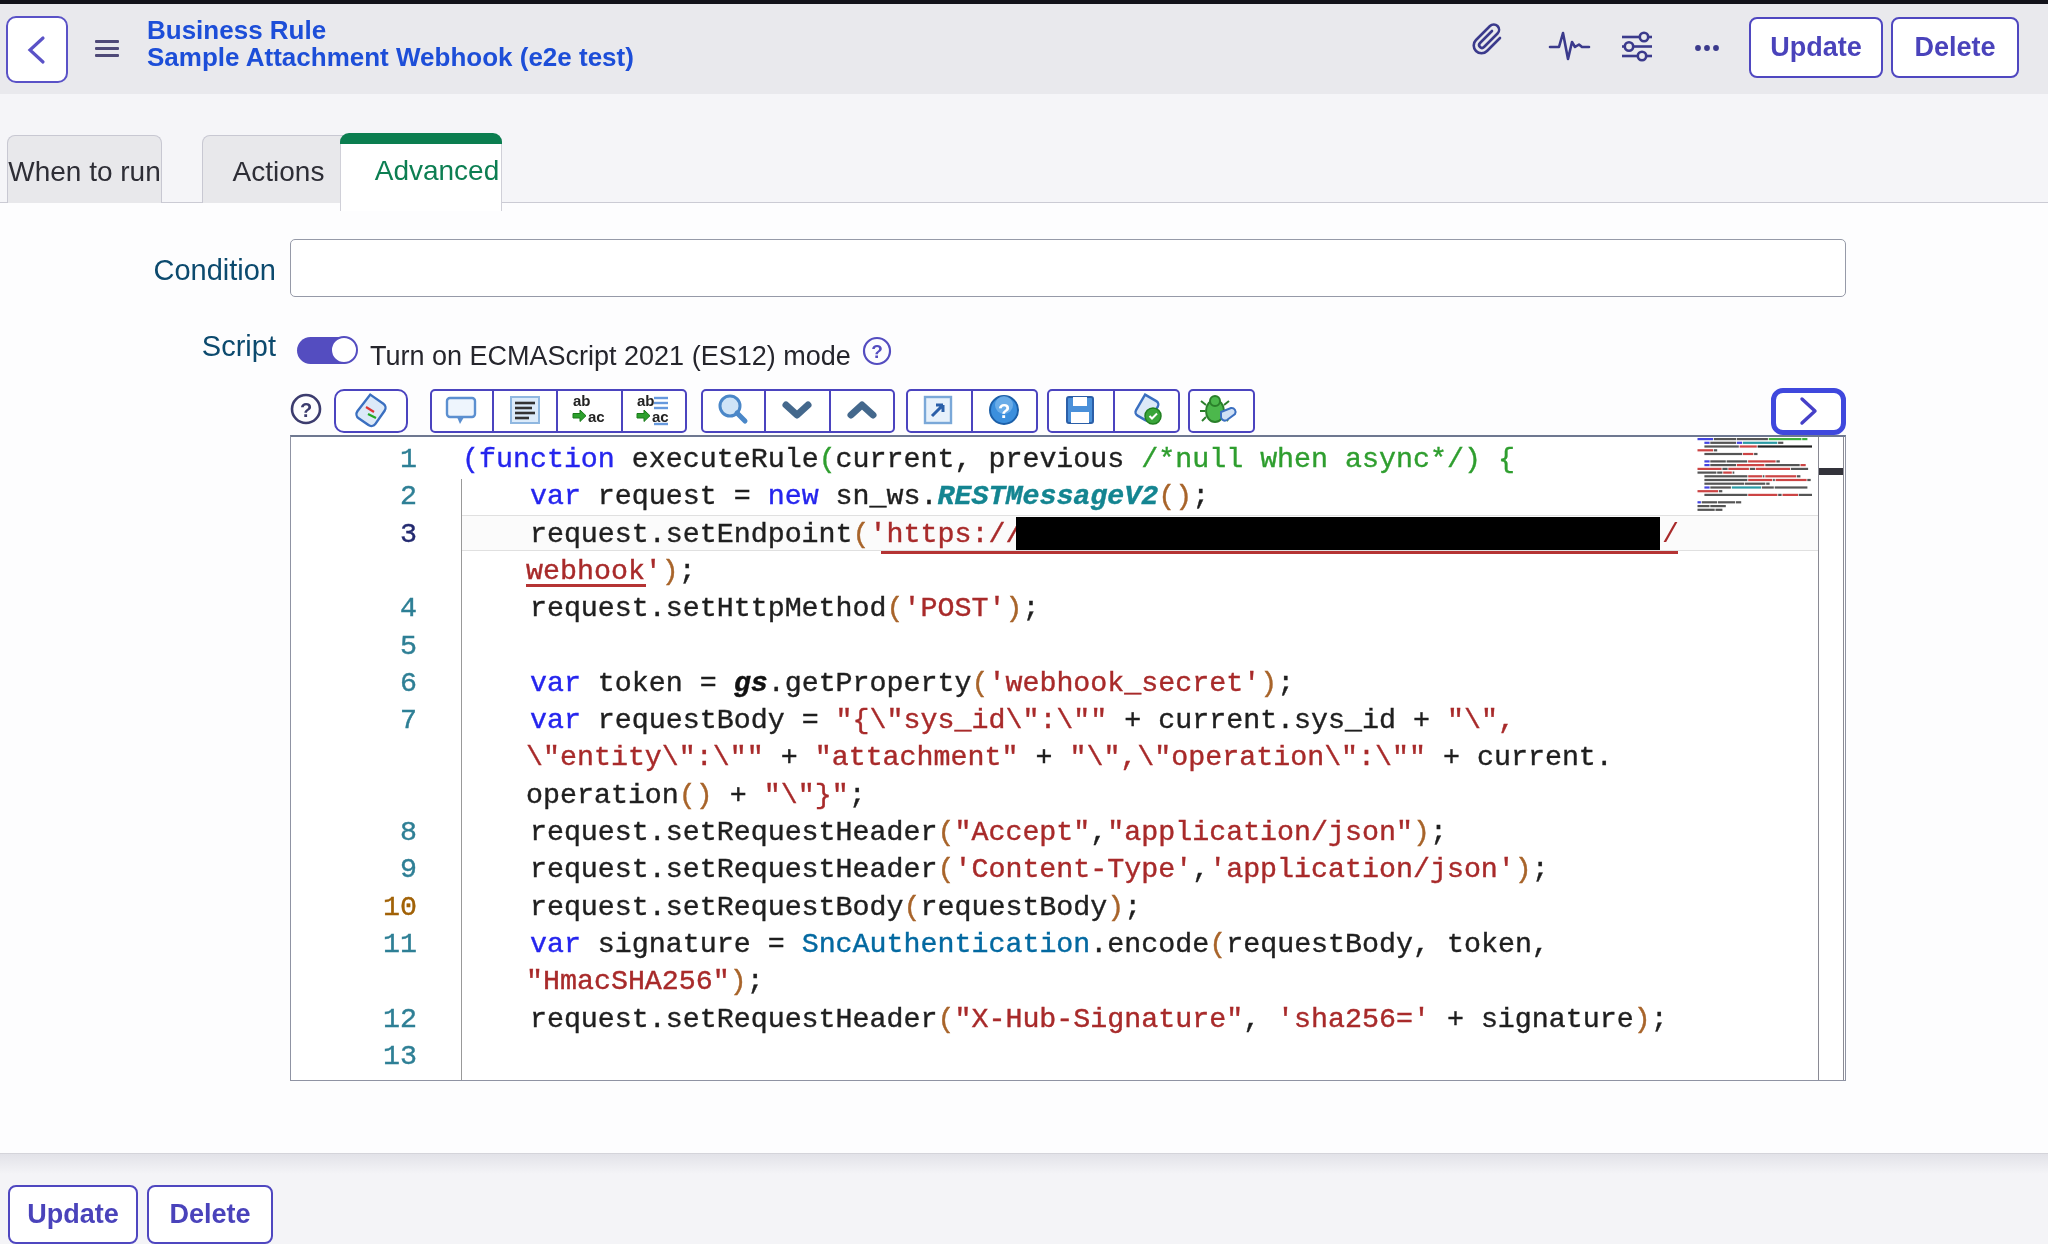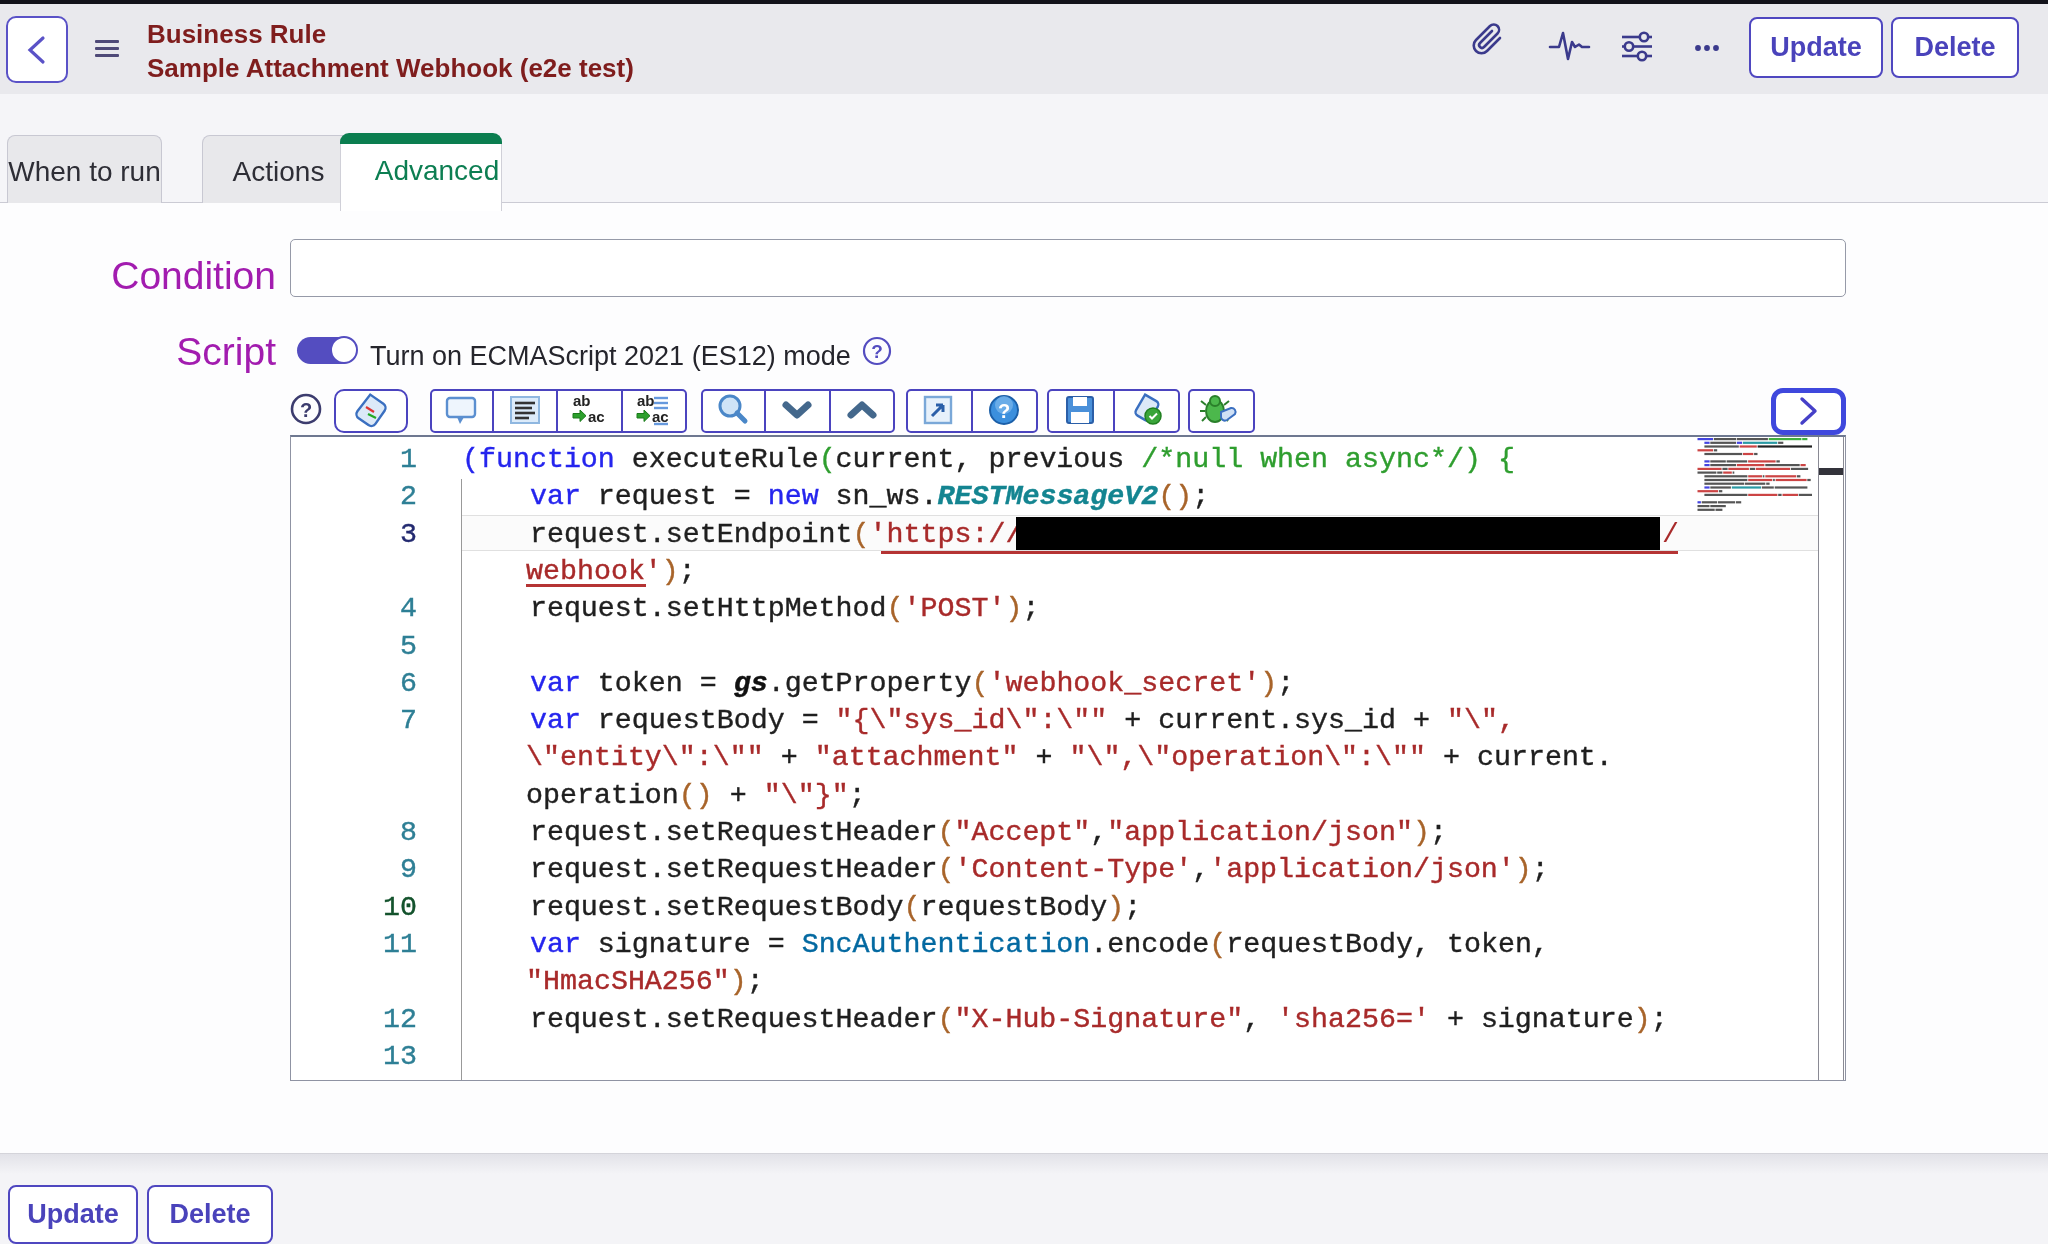--- a/index.html
+++ b/index.html
@@ -6,41 +6,41 @@
 html,body { width:2048px; height:1244px; overflow:hidden; }
 body { font-family:"Liberation Sans", sans-serif; background:#f5f5f8; position:relative; }
 .abs { position:absolute; }
 
 #topblack { left:0; top:0; width:2048px; height:4px; background:#12121a; }
 
 #header { left:0; top:4px; width:2048px; height:90px; background:#e9e9ed; }
 #backbtn { left:6px; top:16px; width:62px; height:67px; background:#fff; border:2.5px solid #5a52c7; border-radius:10px; }
 #backbtn svg { position:absolute; left:50%; top:50%; transform:translate(-50%,-50%); }
 .ham { left:95px; width:24px; height:2.6px; background:#4f4a78; border-radius:1px; }
-#title1 { left:147px; top:17px; font-size:26px; font-weight:bold; color:#7f1d1d; line-height:34px; }
+#title1 { left:147px; top:17px; font-size:26px; font-weight:bold; color:#1d4ed8; line-height:27px; }
 
 #hicons { left:1460px; top:20px; }
 
 .btn { background:#fff; border:2.5px solid #4f47c0; border-radius:8px; color:#4a43bb; font-weight:bold; font-size:27px; text-align:center; }
 #upd1 { left:1749px; top:17px; width:134px; height:61px; line-height:57px; }
 #del1 { left:1891px; top:17px; width:128px; height:61px; line-height:57px; }
 #upd2 { left:8px; top:1185px; width:130px; height:59px; line-height:55px; }
 #del2 { left:147px; top:1185px; width:126px; height:59px; line-height:55px; }
 
 .tab { top:135px; height:68px; background:#e8e8eb; border:1.5px solid #c8c8d2; border-bottom:none; border-radius:8px 8px 0 0; font-size:28px; color:#2e2e36; text-align:center; line-height:72px; }
 #tab1 { left:7px; width:155px;text-align:center; }
 #tab2 { left:202px; width:153px; }
 #tab3 { left:340px; top:133px; width:162px; height:78px; background:#fff; border:1.5px solid #d0d0d8; border-bottom:none; border-top:none; border-radius:9px 9px 0 0;padding-left:16px; }
 #tab3 .cap { position:absolute; left:-1.5px; top:0; width:162px; height:11px; background:#0b7e50; border-radius:9px 9px 0 0; }
 #tab3 .txt { position:absolute; width:100%; top:10px; line-height:56px; font-size:28px; color:#0c7e52; text-align:center; }
 
 #panel { left:0; top:203px; width:2048px; height:951px; background:#fdfdfe; border-bottom:1px solid #d4d4da; }
 #bottomstrip { left:0; top:1154px; width:2048px; height:90px; background:linear-gradient(#e2e2e8, #f4f4f7 20px); }
 
-.lbl { font-size:39px; color:#a21caf; }
+.lbl { font-size:29px; color:#0c4a6e; }
 #condlbl { left:0px; top:254px; width:276px; text-align:right; }
 #condinput { left:290px; top:239px; width:1556px; height:58px; background:#fff; border:1.5px solid #969aa8; border-radius:5px; }
 #scriptlbl { left:0px; top:330px; width:276px; text-align:right;padding-left:16px; }
 
 #toggle { left:297px; top:337px; width:58px; height:27px; background:#544dc0; border-radius:14px; }
 #knob { left:330px; top:336px; width:28px; height:28px; background:#fff; border:2px solid #544dc0; border-radius:50%; }
 #togglelbl { left:370px; top:333px; font-size:27px; color:#25252c;margin-top:8px; }
 
 #edbox { left:290px; top:435px; width:1556px; height:646px; background:#fff; border:1.5px solid #8f93a3; border-top:2.5px solid #6e7890; }
 .lnum { position:absolute; left:290px; width:127px; text-align:right; font-family:"Liberation Mono", monospace; font-size:28.3px; line-height:37.3px; color:#2e7f95; -webkit-text-stroke:0.4px currentColor; }
@@ -296,21 +296,21 @@
 <div id="vline" class="abs"></div>
 <div class="lnum" style="top:441.0px;color:#2e7f95;">1</div>
 <div class="lnum" style="top:478.3px;color:#2e7f95;">2</div>
 <div class="lnum" style="top:515.6px;color:#232a70;">3</div>
 <div class="lnum" style="top:590.2px;color:#2e7f95;">4</div>
 <div class="lnum" style="top:627.5px;color:#2e7f95;">5</div>
 <div class="lnum" style="top:664.8px;color:#2e7f95;">6</div>
 <div class="lnum" style="top:702.1px;color:#2e7f95;">7</div>
 <div class="lnum" style="top:814.0px;color:#2e7f95;">8</div>
 <div class="lnum" style="top:851.3px;color:#2e7f95;">9</div>
-<div class="lnum" style="top:888.6px;color:#14532d;">10</div>
+<div class="lnum" style="top:888.6px;color:#a16207;">10</div>
 <div class="lnum" style="top:925.9px;color:#2e7f95;">11</div>
 <div class="lnum" style="top:1000.5px;color:#2e7f95;">12</div>
 <div class="lnum" style="top:1037.8px;color:#2e7f95;">13</div>
 <div class="crow" style="top:441.0px;left:462px;"><span class="kw">(</span><span class="kw">function</span> executeRule<span class="cm">(</span>current, previous <span class="cm">/*null when async*/</span><span class="cm">)</span> <span class="cm">{</span></div>
 <div class="crow" style="top:478.3px;left:462px;">    <span class="kw">var</span> request = <span class="kw">new</span> sn_ws.<span class="tl">RESTMessageV2</span><span class="bk">()</span>;</div>
 <div class="crow" style="top:515.6px;left:462px;">    request.setEndpoint<span class="bk">(</span><span class="st">'https://</span></div>
 <div class="crow" style="top:552.9px;left:526px;"><span class="st">webhook'</span><span class="bk">)</span>;</div>
 <div class="crow" style="top:590.2px;left:462px;">    request.setHttpMethod<span class="bk">(</span><span class="st">'POST'</span><span class="bk">)</span>;</div>
 <div class="crow" style="top:664.8px;left:462px;">    <span class="kw">var</span> token = <span class="gs">gs</span>.getProperty<span class="bk">(</span><span class="st">'webhook_secret'</span><span class="bk">)</span>;</div>
 <div class="crow" style="top:702.1px;left:462px;">    <span class="kw">var</span> requestBody = <span class="st">"{\"sys_id\":\""</span> + current.sys_id + <span class="st">"\",</span></div>

